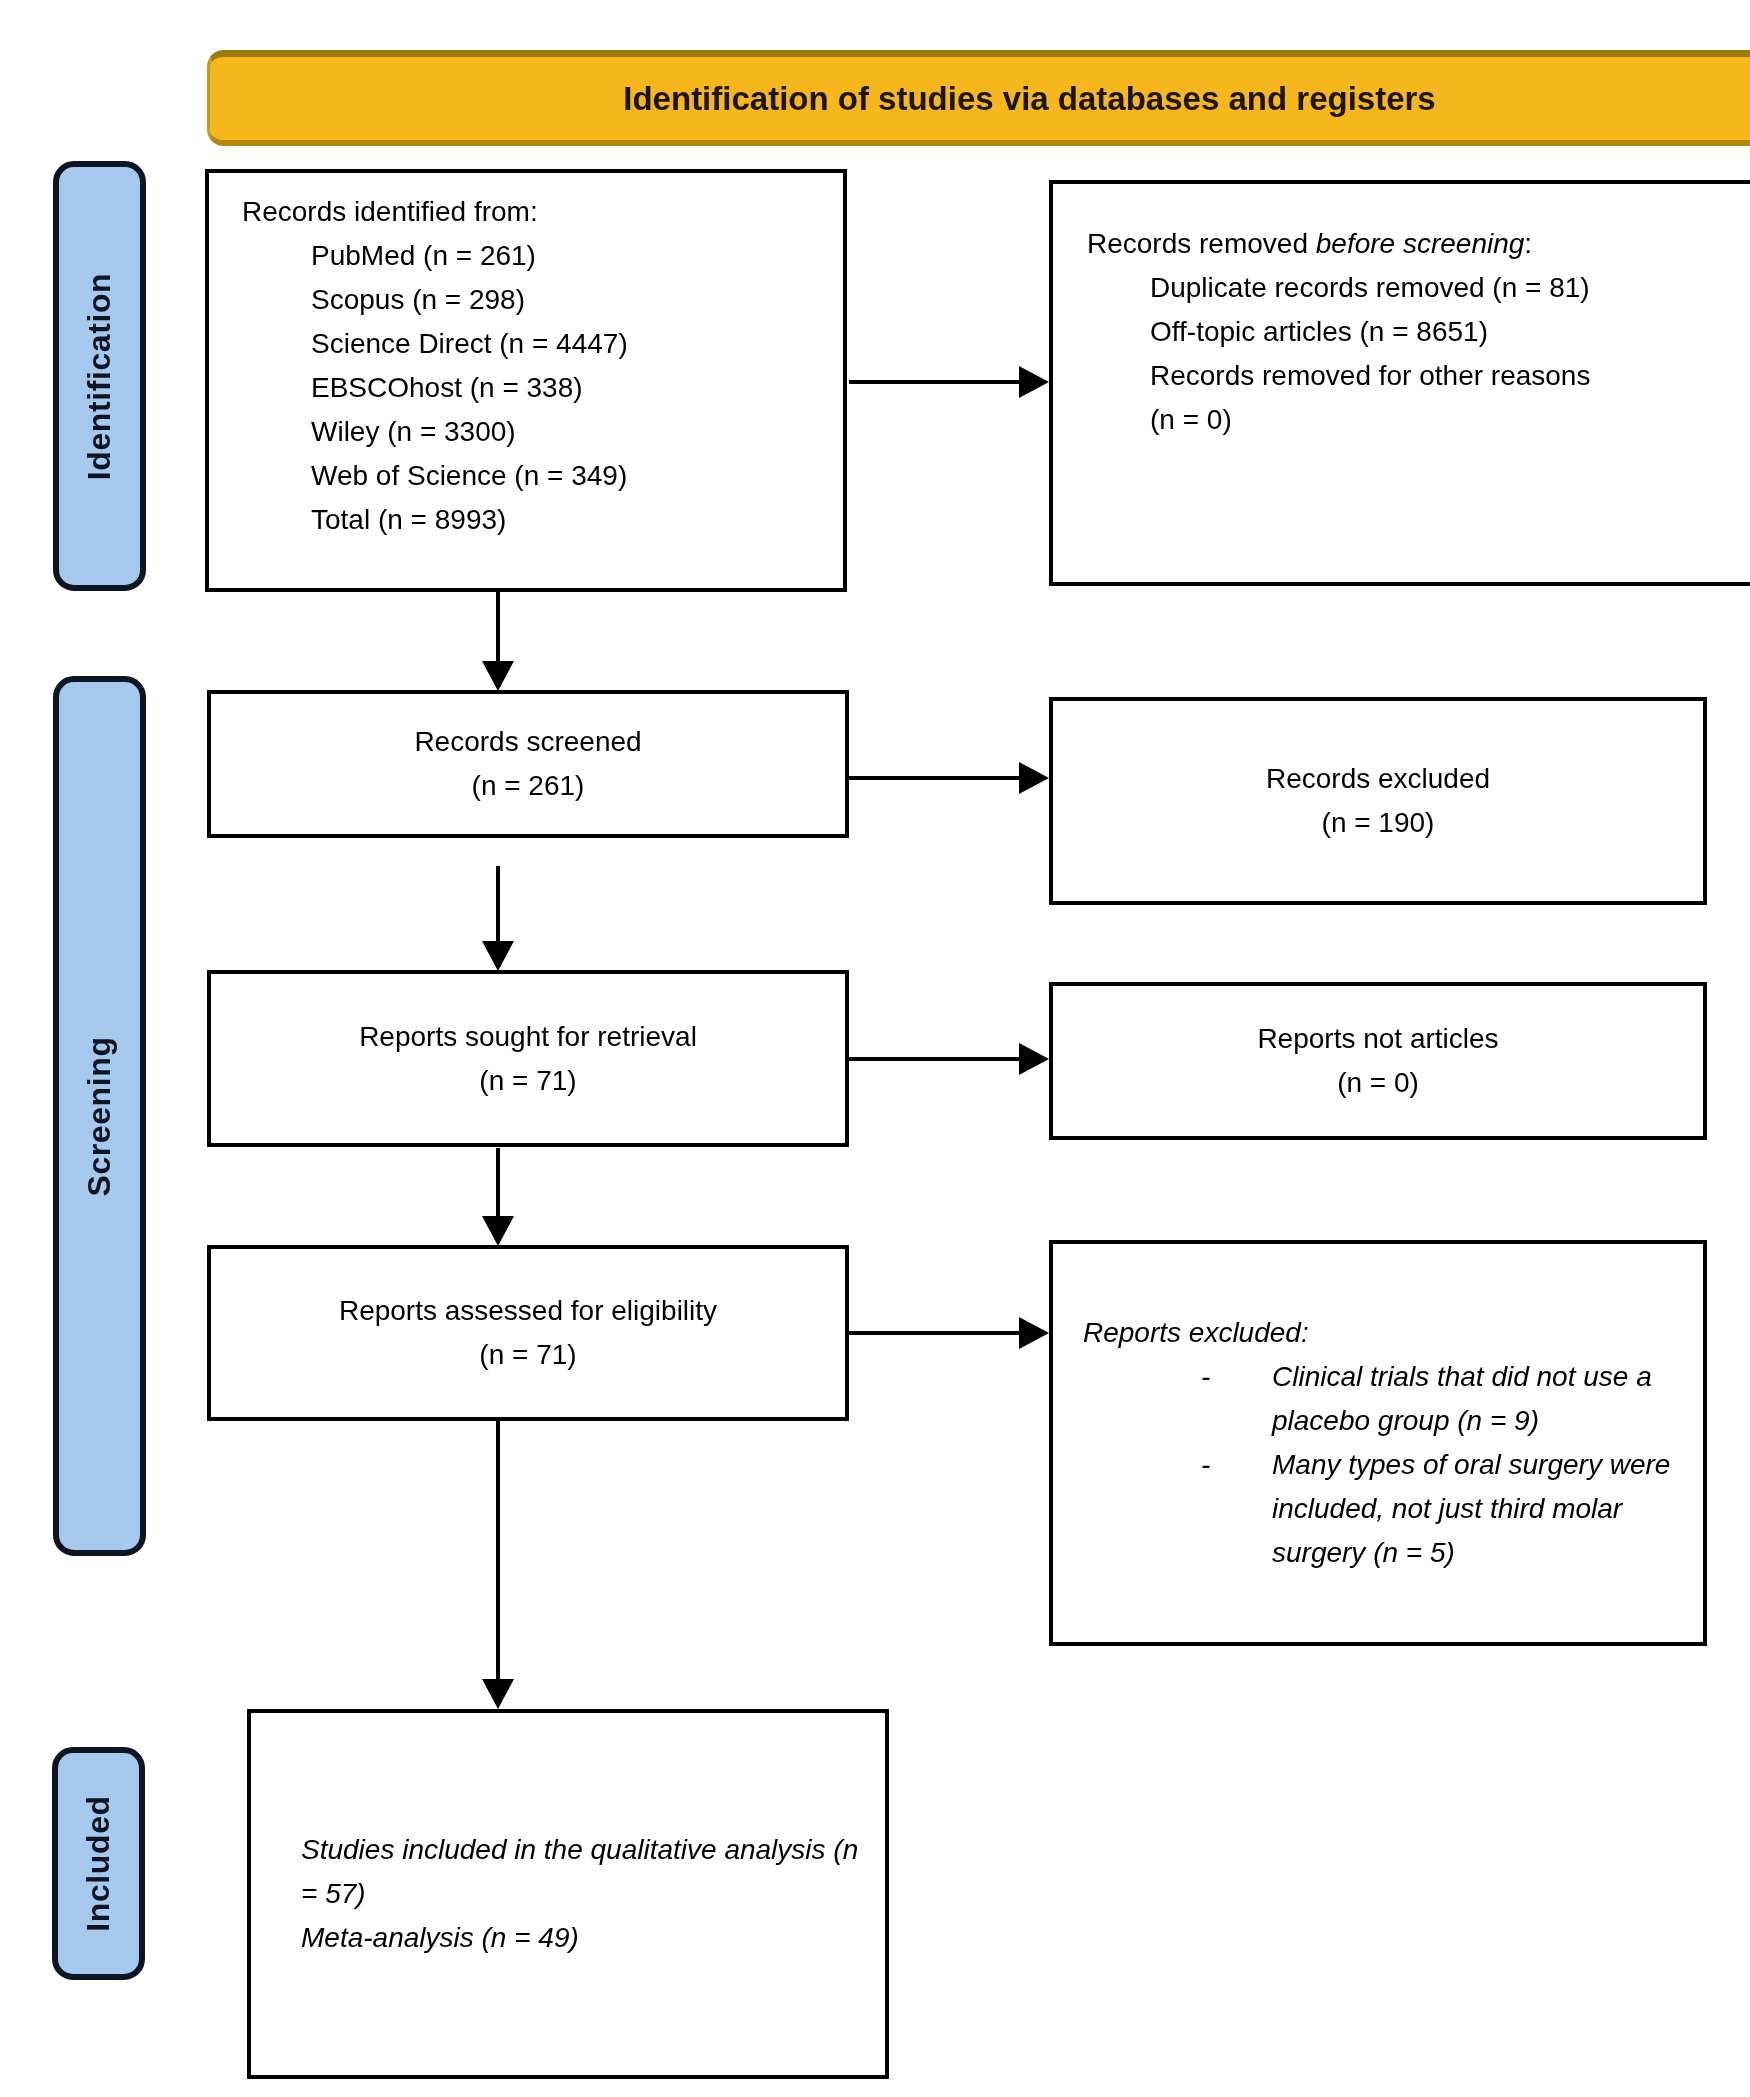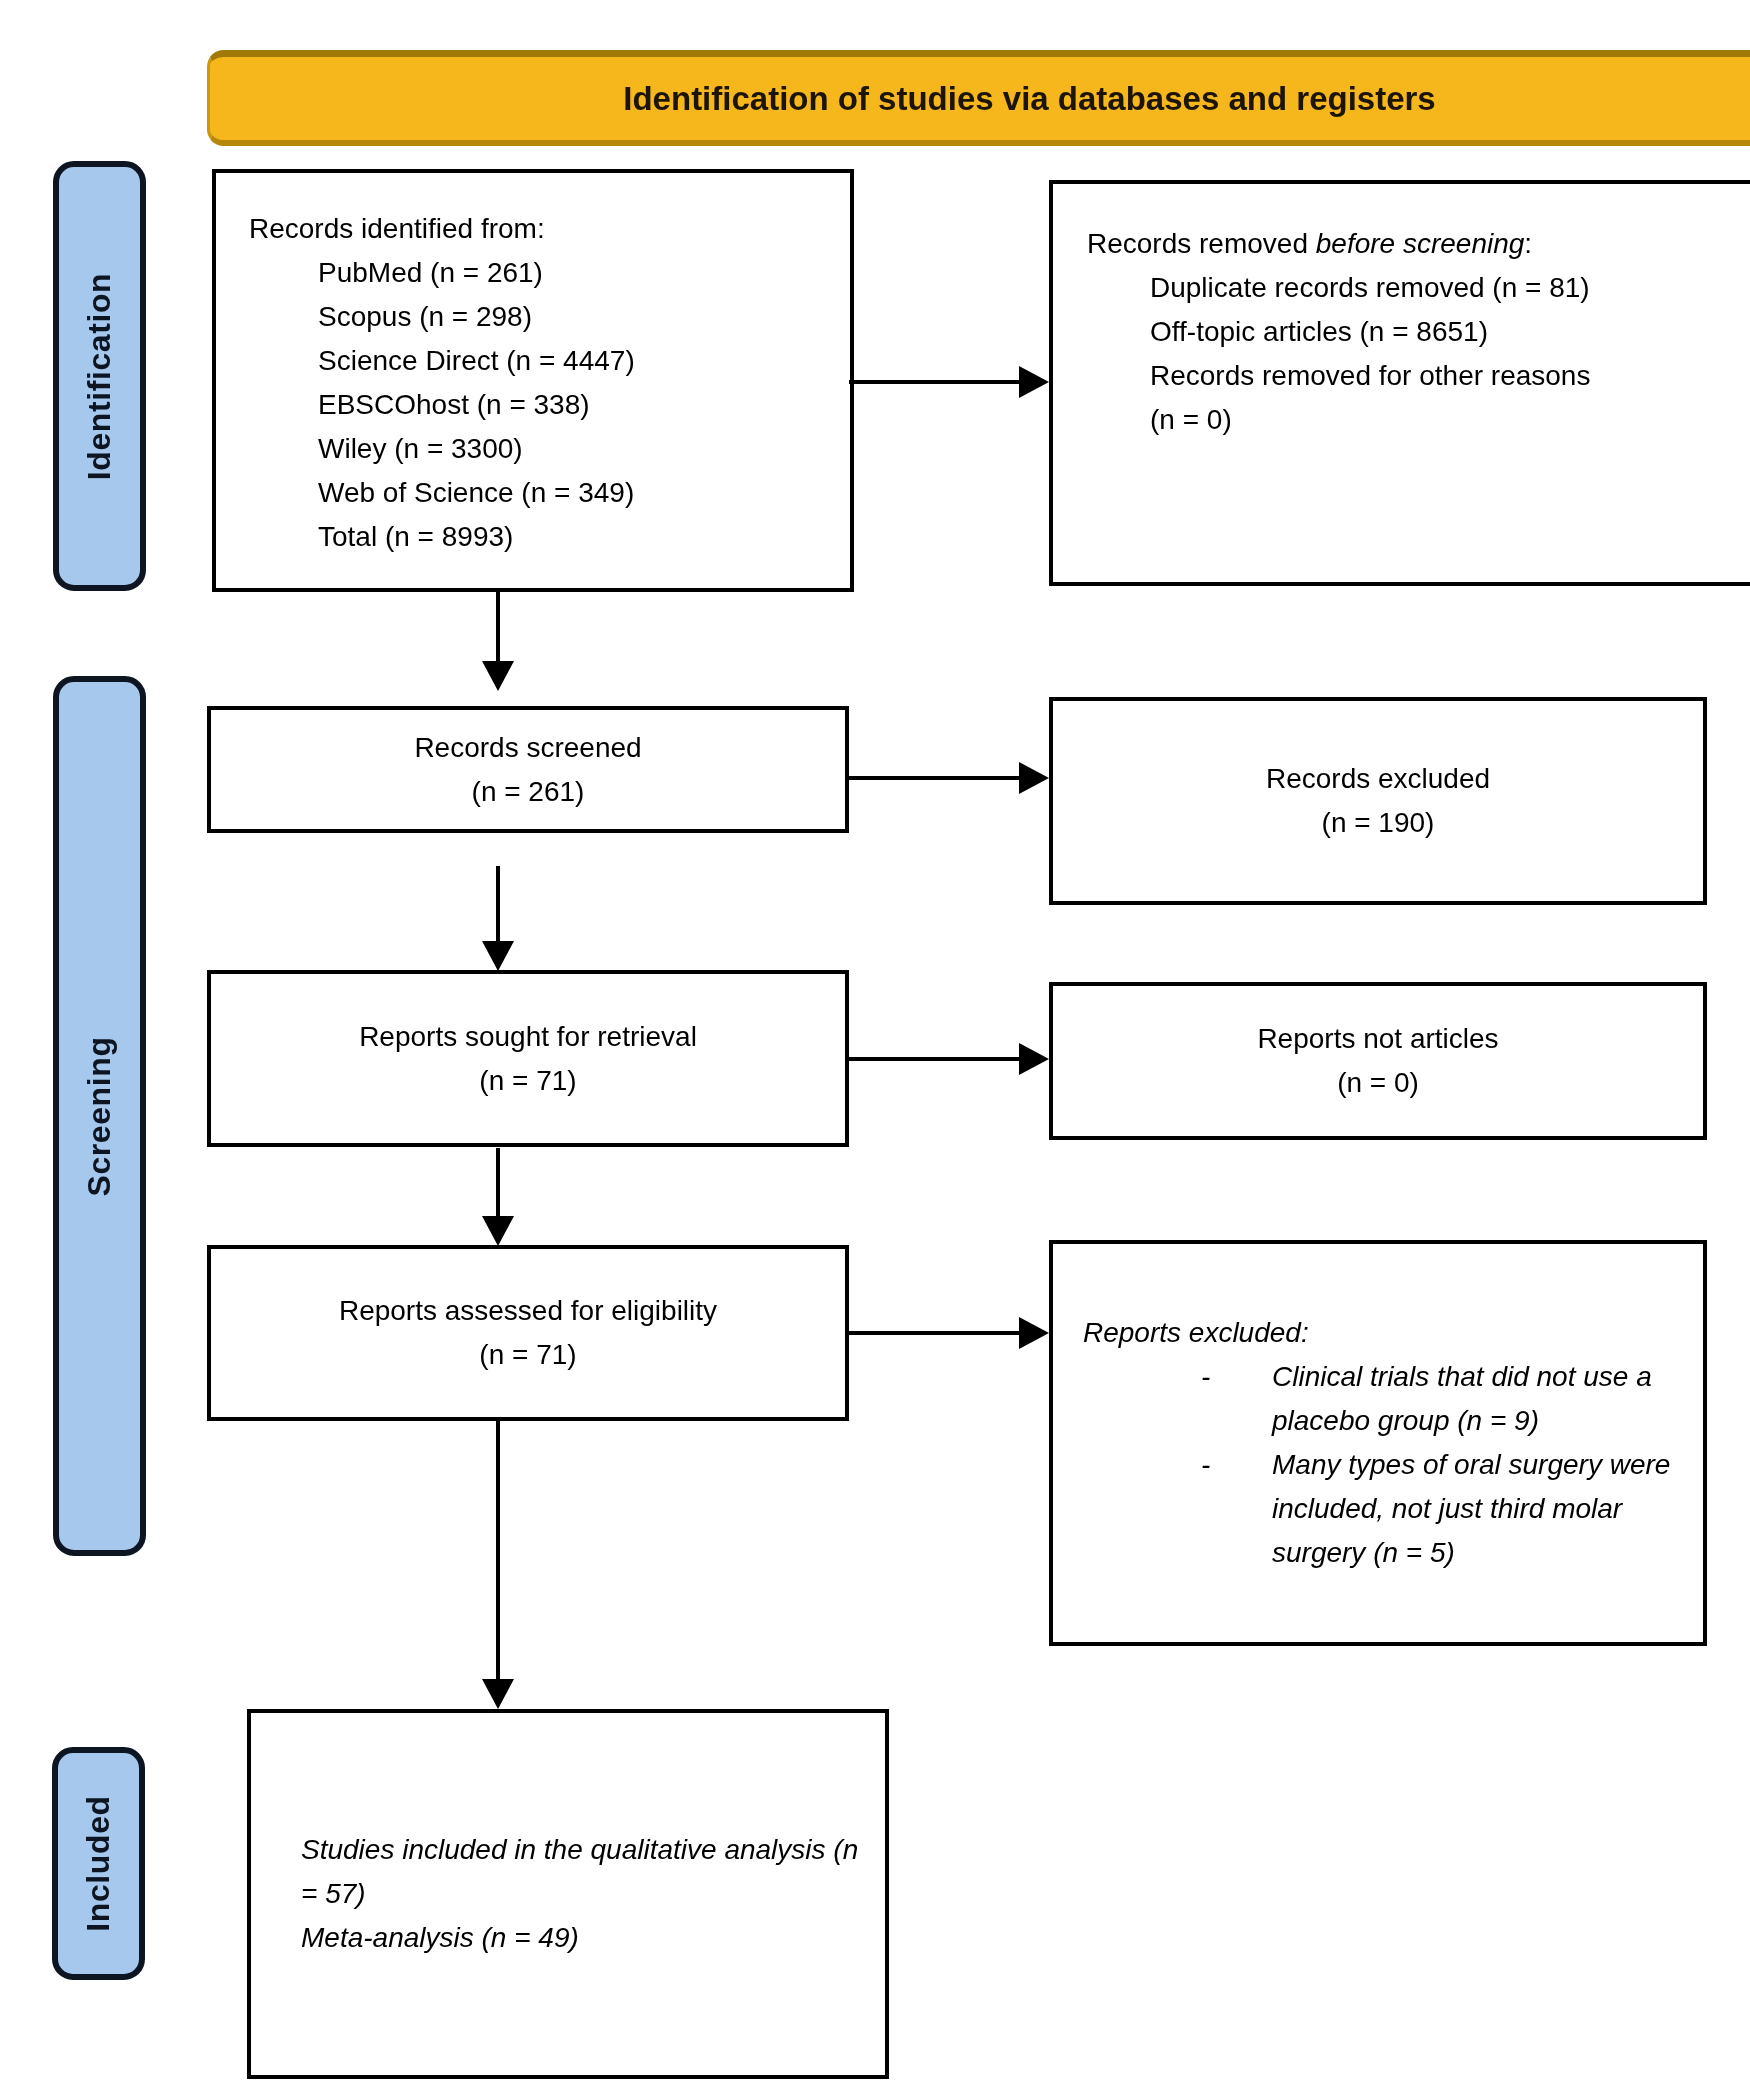--- a/index.html
+++ b/index.html
@@ -68,41 +68,41 @@
   <div class="stage" style="left:53px;top:161px;width:93px;height:430px;">
     <span>Identification</span>
   </div>
   <div class="stage" style="left:53px;top:676px;width:93px;height:880px;">
     <span>Screening</span>
   </div>
   <div class="stage" style="left:52px;top:1747px;width:93px;height:233px;">
     <span>Included</span>
   </div>
 
-  <div class="box" style="left:212px;top:169px;width:642px;height:423px;padding:34px 12px 0 33px;">
+  <div class="box" style="left:205px;top:169px;width:642px;height:423px;padding:17px 12px 0 33px;">
     <div>Records identified from:</div>
     <div class="indent-item">PubMed (n = 261)</div>
     <div class="indent-item">Scopus (n = 298)</div>
     <div class="indent-item">Science Direct (n = 4447)</div>
     <div class="indent-item">EBSCOhost (n = 338)</div>
     <div class="indent-item">Wiley (n = 3300)</div>
     <div class="indent-item">Web of Science (n = 349)</div>
     <div class="indent-item">Total (n = 8993)</div>
   </div>
 
   <div class="box" style="left:1049px;top:180px;width:724px;height:406px;padding:38px 2px 0 34px;">
     <div class="rr-heading">
       <span>Records removed </span><span class="it">before screening</span><span>:</span>
     </div>
     <div class="rr-item">Duplicate records removed (n = 81)</div>
     <div class="rr-item">Off-topic articles (n = 8651)</div>
     <div class="rr-item">Records removed for other reasons (n = 0)</div>
   </div>
 
-  <div class="box center" style="left:207px;top:706px;width:642px;height:127px;justify-content:center;">
+  <div class="box center" style="left:207px;top:690px;width:642px;height:148px;justify-content:center;">
     <div>Records screened</div>
     <div>(n = 261)</div>
   </div>
   <div class="box center" style="left:1049px;top:697px;width:658px;height:208px;">
     <div>Records excluded</div>
     <div>(n = 190)</div>
   </div>
 
   <div class="box center" style="left:207px;top:970px;width:642px;height:177px;">
     <div>Reports sought for retrieval</div>

